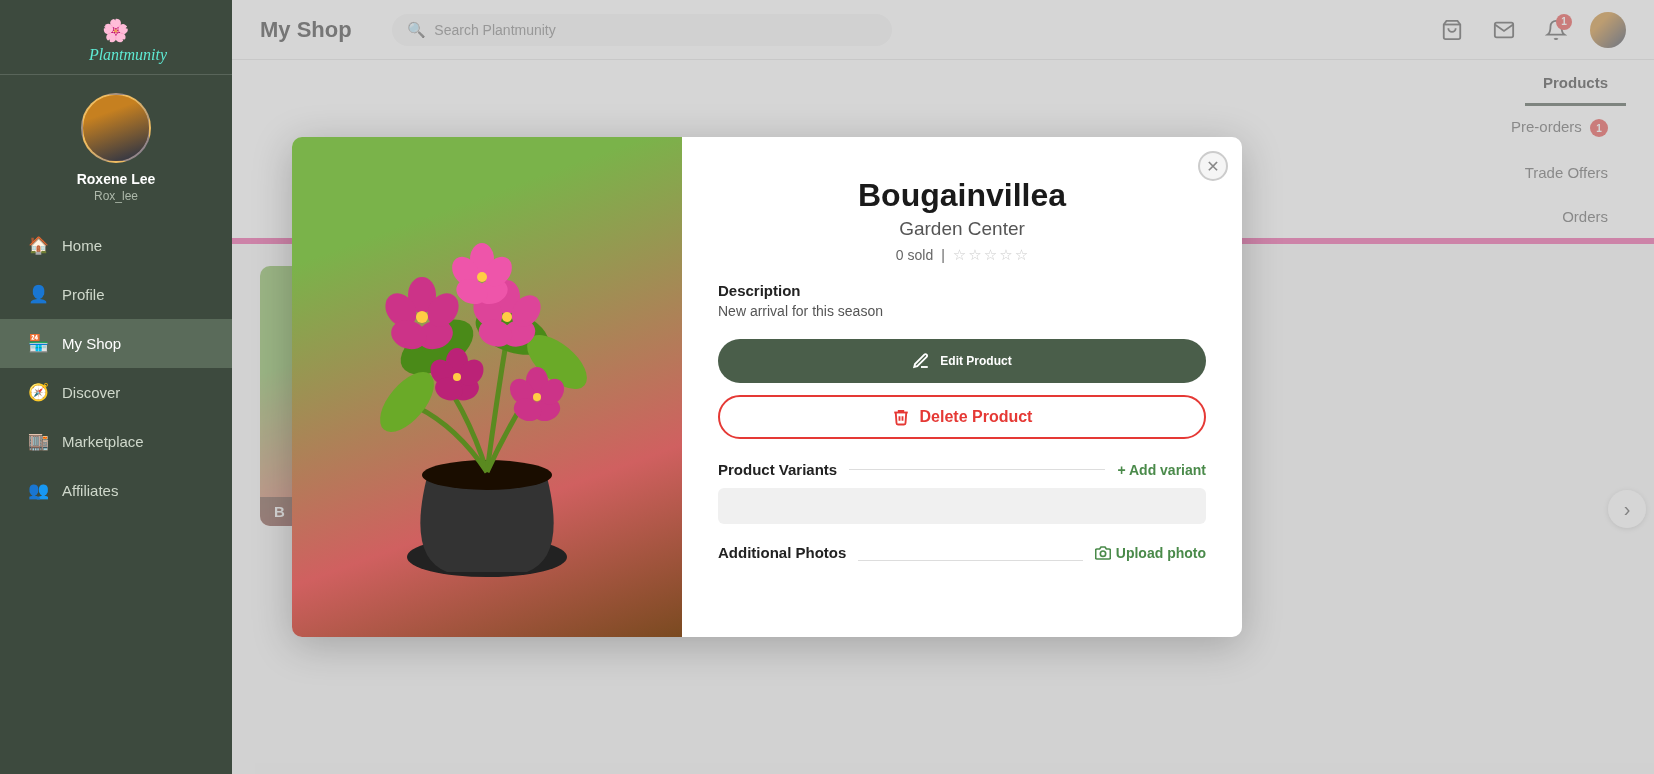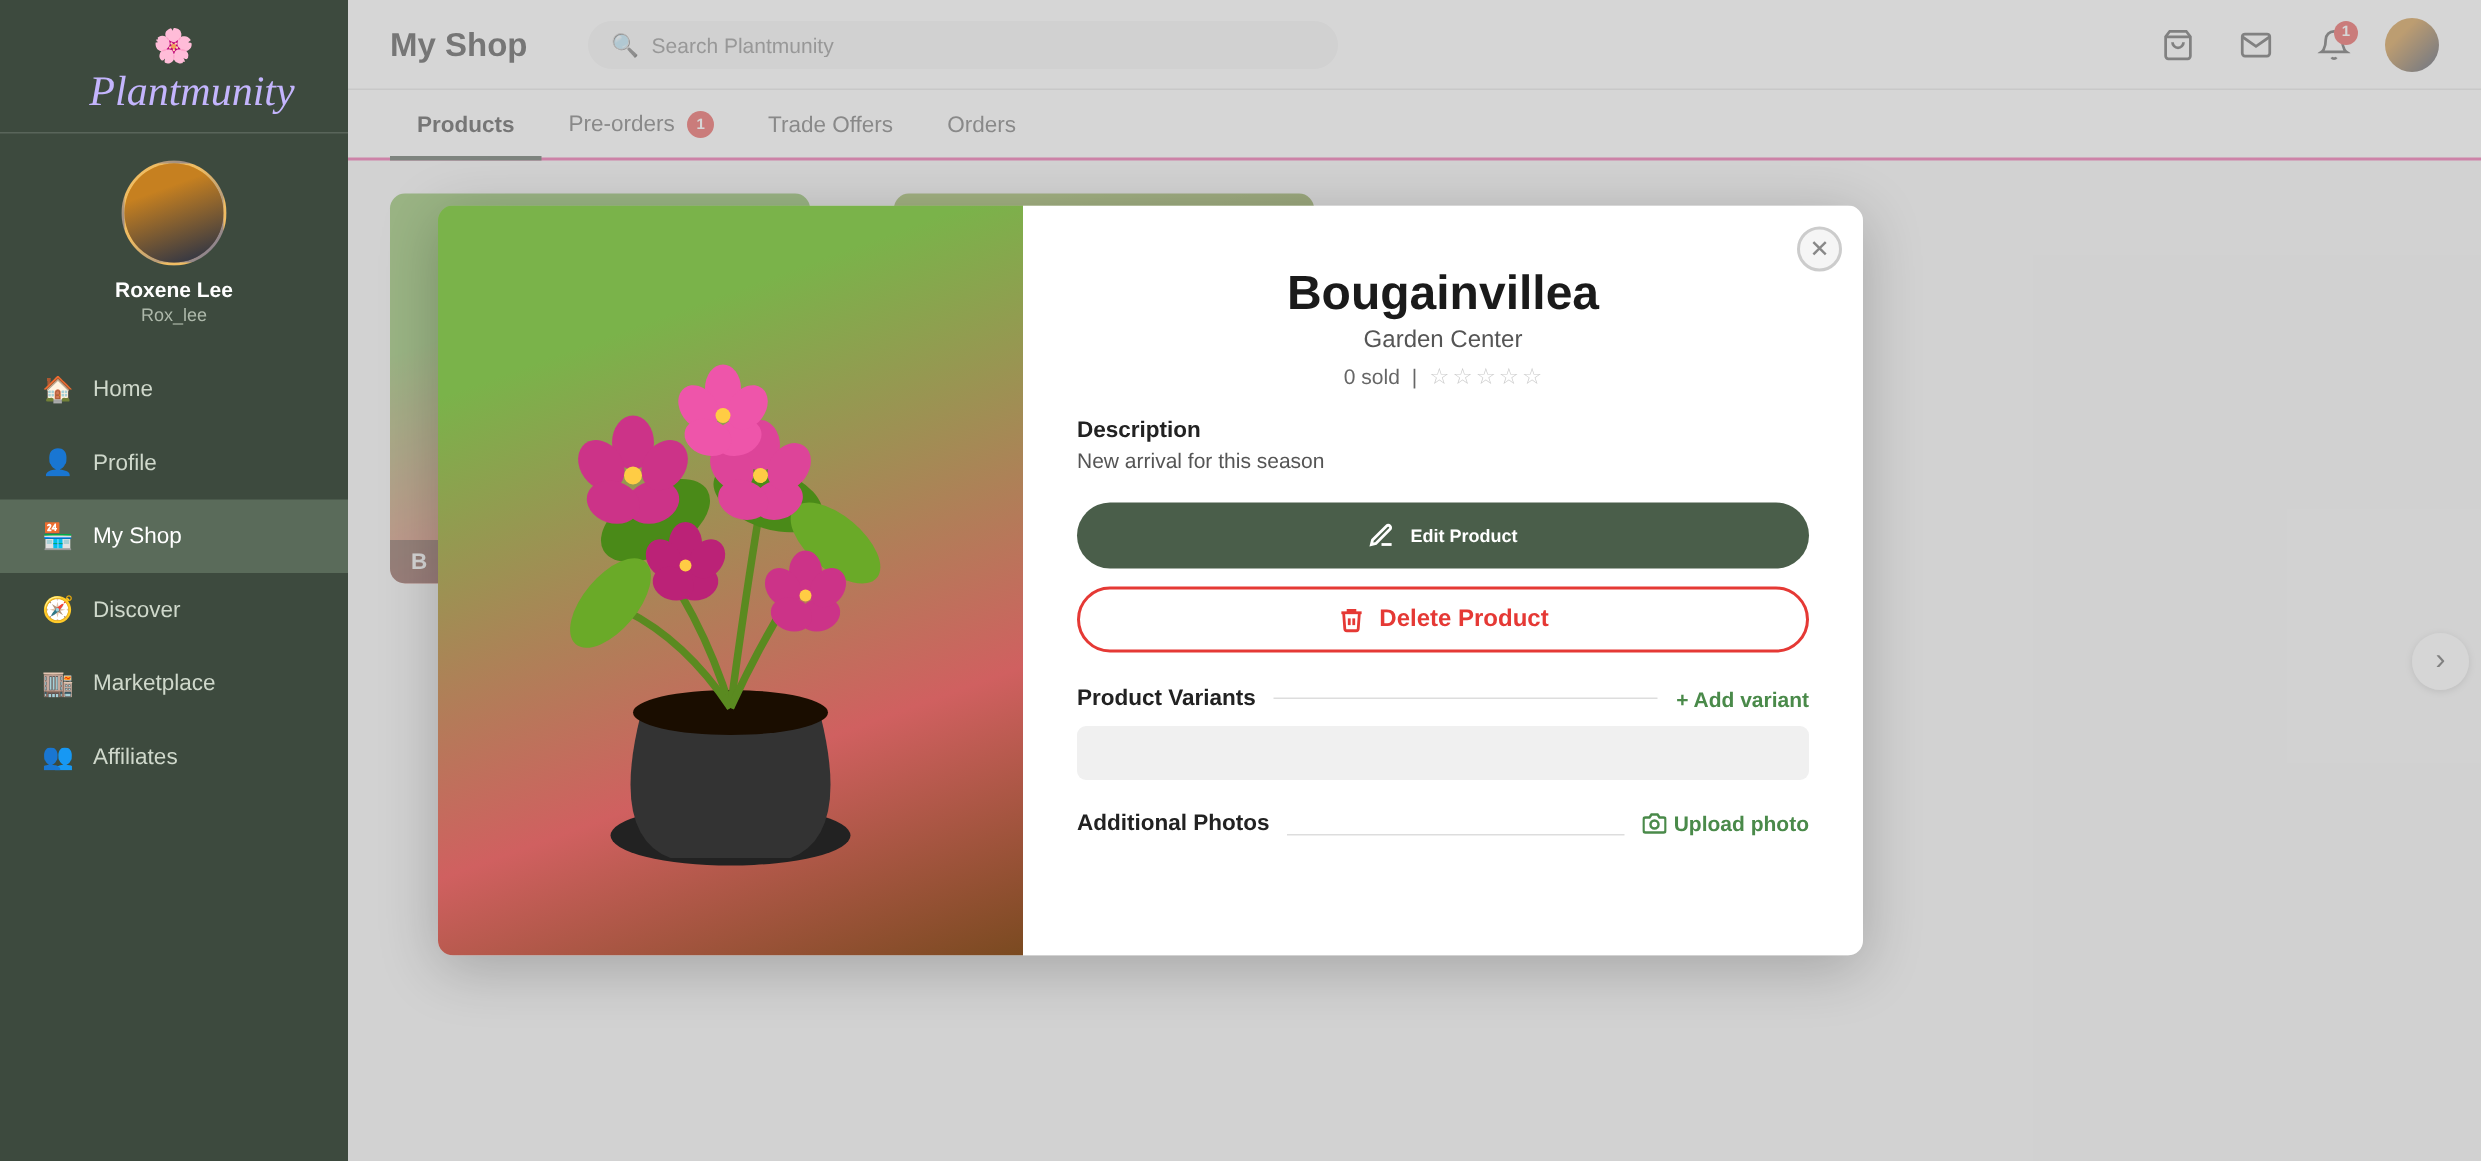--- a/index.html
+++ b/index.html
@@ -19,23 +19,23 @@
     }
     .sidebar-logo {
       width: 100%;
       display: flex;
       flex-direction: column;
       align-items: center;
       padding: 18px 0 10px;
       border-bottom: 1px solid rgba(255,255,255,0.15);
     }
     .logo-text {
-      font-size: 28px;
+      font-size: 16px;
       font-style: italic;
-      color: #c4b5fd;
+      color: #5eead4;
       font-family: Georgia, serif;
       margin-top: 2px;
       margin-left: 24px;
     }
     .logo-flower {
       font-size: 22px;
       color: #fff;
     }
     .sidebar-avatar-wrap {
       margin-top: 18px;
@@ -183,23 +183,24 @@
       background: linear-gradient(135deg, #c68020 30%, #1a2a4a 100%);
       cursor: pointer;
     }
 
     
     .tabs-bar {
       background: #fff;
       display: flex;
       align-items: flex-end;
       padding: 0 28px;
-      border-bottom: 2px solid #ec4899;
+      border-bottom: 6px solid #ec4899;
       flex-shrink: 0;
       gap: 0;
+      flex-direction: column;
     }
     .tab {
       padding: 14px 18px 12px;
       font-size: 15px;
       color: #555;
       cursor: pointer;
       border-bottom: 3px solid transparent;
       margin-bottom: -2px;
       white-space: nowrap;
       position: relative;
@@ -355,21 +356,21 @@
     .modal-product-name {
       font-size: 32px;
       font-weight: 700;
       color: #1a1a1a;
       text-align: center;
       margin-top: 8px;
     }
     .modal-shop-name {
       text-align: center;
       color: #555;
-      font-size: 16px;
+      font-size: 19px;
       margin-top: 4px;
     }
     .modal-stats {
       display: flex;
       align-items: center;
       justify-content: center;
       gap: 8px;
       margin-top: 6px;
       font-size: 14px;
       color: #666;

